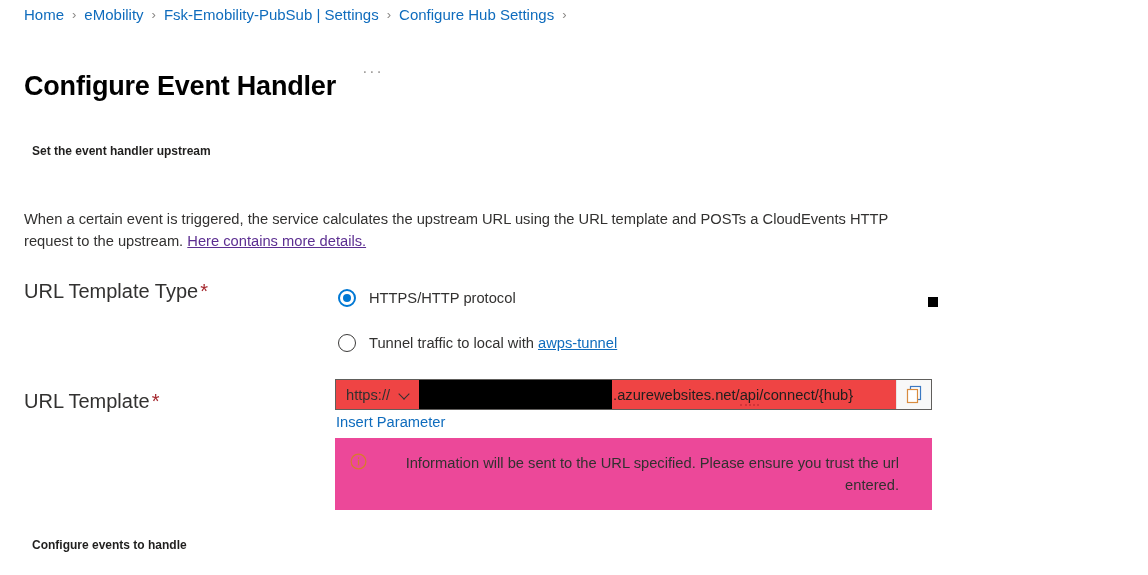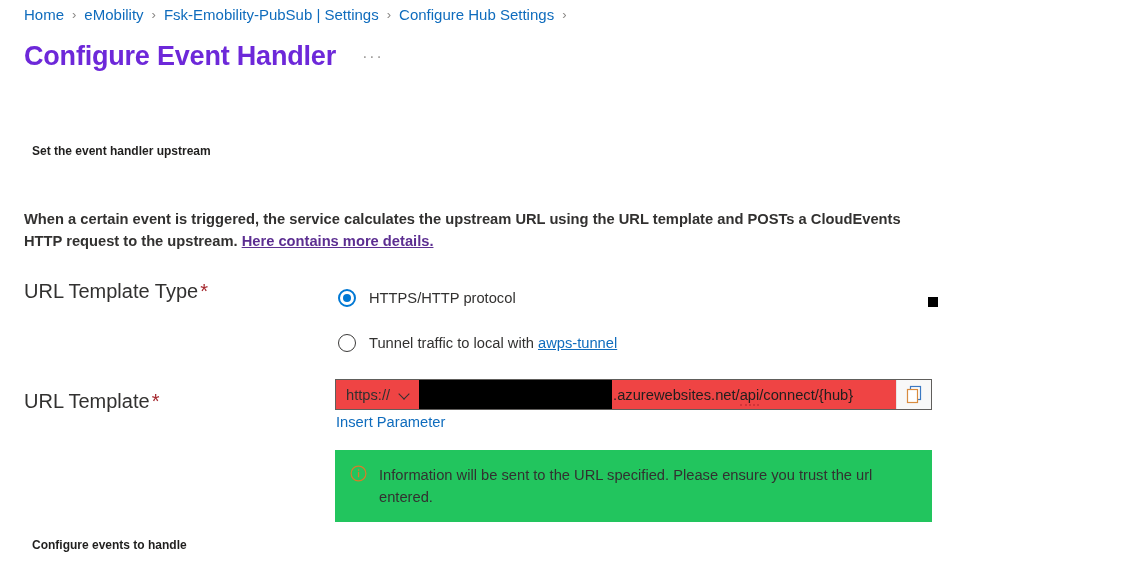--- a/index.html
+++ b/index.html
@@ -43,23 +43,24 @@
   .page-title-row {
     position: absolute;
     left: 24px;
     top: 38px;
     display: flex;
     align-items: center;
   }
   .page-title {
     font-size: 27px;
     font-weight: 600;
-    color: #6d28d9;
+    color: #000000;
     letter-spacing: -0.2px;
     line-height: 36px;
+    margin-top: 30px;
   }
   .ellipsis-btn {
     margin-left: 22px;
     color: #a19f9d;
     font-size: 17px;
     letter-spacing: 1.5px;
     cursor: pointer;
     padding: 2px 4px;
     line-height: 1;
     user-select: none;
@@ -79,21 +80,20 @@
 
   
   .desc {
     position: absolute;
     left: 24px;
     top: 208px;
     width: 905px;
     font-size: 14.7px;
     line-height: 22px;
     color: #323130;
-    font-weight: bold;
   }
   .desc-link {
     color: #5c2e91;
     text-decoration: underline;
     cursor: pointer;
   }
 
   
   .field-label {
     position: absolute;
@@ -244,28 +244,29 @@
     font-size: 14.7px;
     color: #0f6cbd;
     cursor: pointer;
     text-decoration: none;
   }
 
   
   .info-banner {
     position: absolute;
     left: 335px;
-    top: 450px;
+    top: 438px;
     width: 597px;
     min-height: 62px;
     box-sizing: border-box;
-    background: #22c55e;
+    background: #ec4899;
     display: flex;
     align-items: flex-start;
     padding: 14px 16px 14px 15px;
+    text-align: right;
   }
   .info-icon {
     flex: 0 0 auto;
     margin-top: 1px;
     margin-right: 12px;
   }
   .info-text {
     font-size: 14.7px;
     line-height: 22px;
     color: #323130;

